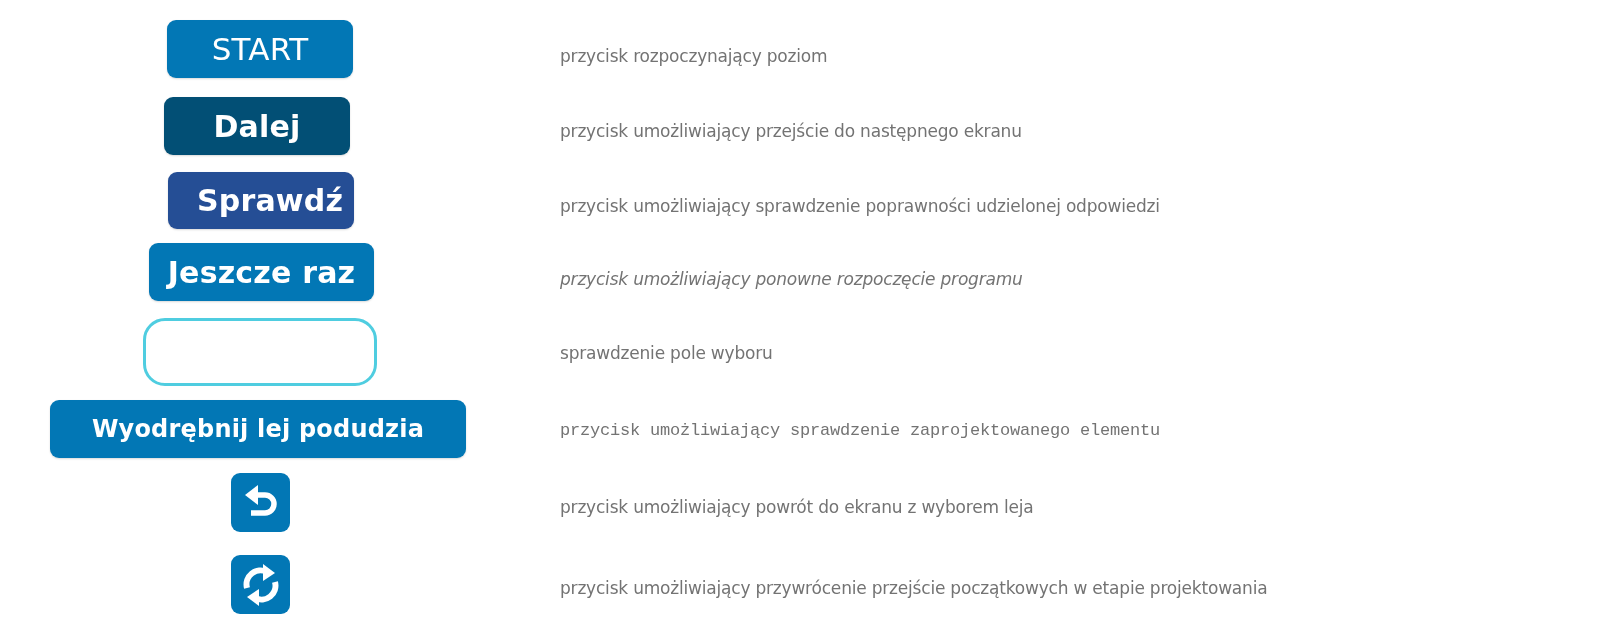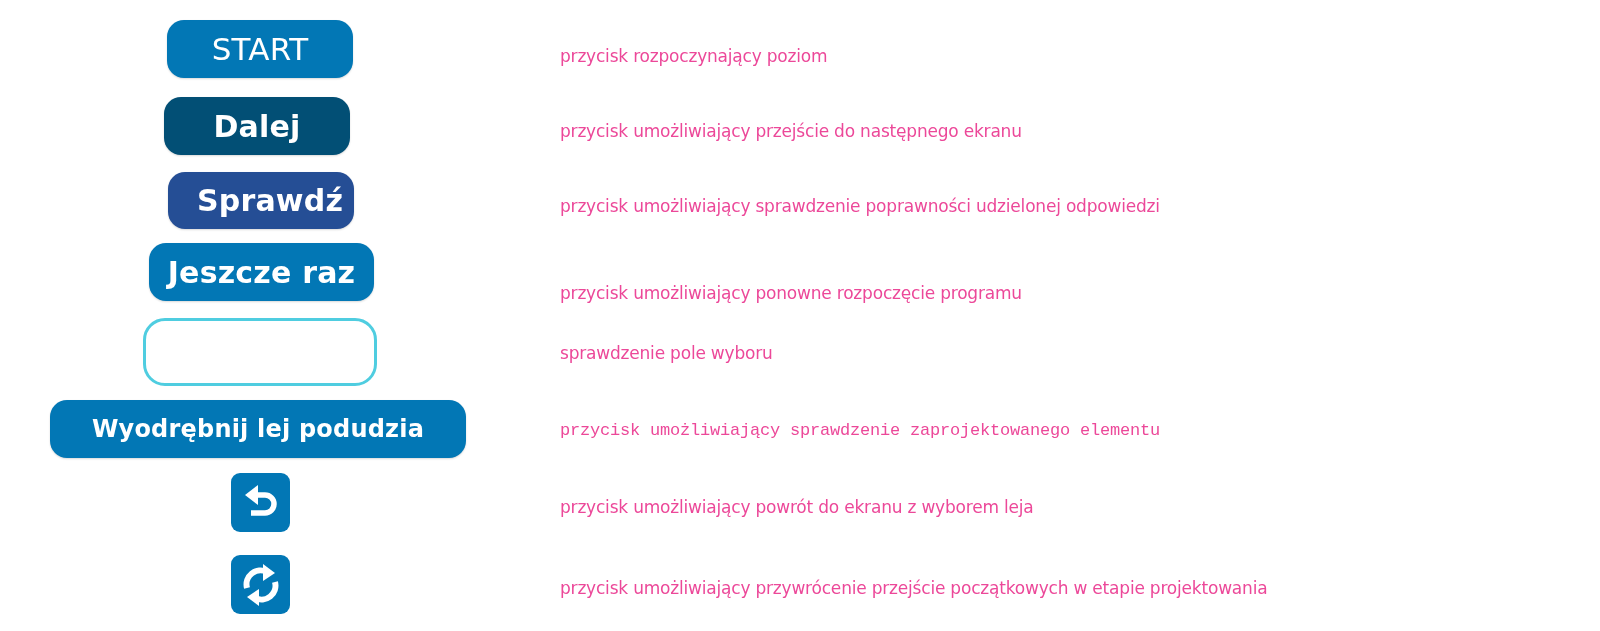--- a/index.html
+++ b/index.html
@@ -10,21 +10,21 @@
     body {
       width: 1600px;
       height: 631px;
       position: relative;
       overflow: hidden;
       font-family: "Liberation Sans", "DejaVu Sans", sans-serif;
     }
     .btn {
       position: absolute;
       box-sizing: border-box;
-      border-radius: 17px;
+      border-radius: 9px;
       color: #ffffff;
       display: flex;
       align-items: center;
       justify-content: center;
       font-family: "DejaVu Sans", "Liberation Sans", sans-serif;
       font-weight: bold;
       font-size: 30px;
       letter-spacing: 0.2px;
       cursor: pointer;
       box-shadow: 0 1px 2px rgba(0,0,0,0.15);
@@ -60,39 +60,39 @@
       cursor: pointer;
     }
     .icon-back    { left: 231px; top: 473px; }
     .icon-refresh { left: 231px; top: 555px; }
 
     .desc {
       position: absolute;
       left: 560px;
       font-family: "DejaVu Sans", "Liberation Sans", sans-serif;
       font-size: 17px;
-      color: #ec4899;
+      color: #737373;
       white-space: nowrap;
       letter-spacing: -0.2px;
     }
   </style>
 </head>
 <body>
 
 <div class="btn btn-start">START</div>
 <div class="desc" style="top:46px;">przycisk rozpoczynający poziom</div>
 
 <div class="btn btn-dalej">Dalej</div>
 <div class="desc" style="top:121px;">przycisk umożliwiający przejście do następnego ekranu</div>
 
 <div class="btn btn-sprawdz">Sprawdź</div>
 <div class="desc" style="top:196px;">przycisk umożliwiający sprawdzenie poprawności udzielonej odpowiedzi</div>
 
 <div class="btn btn-jeszcze">Jeszcze raz</div>
-<div class="desc" style="top:283px;">przycisk umożliwiający ponowne rozpoczęcie programu</div>
+<div class="desc" style="top:269px;font-style:italic;">przycisk umożliwiający ponowne rozpoczęcie programu</div>
 
 <div class="select-field"></div>
 <div class="desc" style="top:343px;">sprawdzenie pole wyboru</div>
 
 <div class="btn btn-wyodr">Wyodrębnij lej podudzia</div>
 <div class="desc" style="top:421px;font-family:Liberation Mono, monospace;">przycisk umożliwiający sprawdzenie zaprojektowanego elementu</div>
 
 <div class="icon-btn icon-back">
   <svg width="44" height="44" viewBox="0 0 44 44">
     <path d="M17 14 H26 A9 9 0 0 1 26 32 H12" fill="none" stroke="#ffffff" stroke-width="5.5" stroke-linecap="butt"></path>

